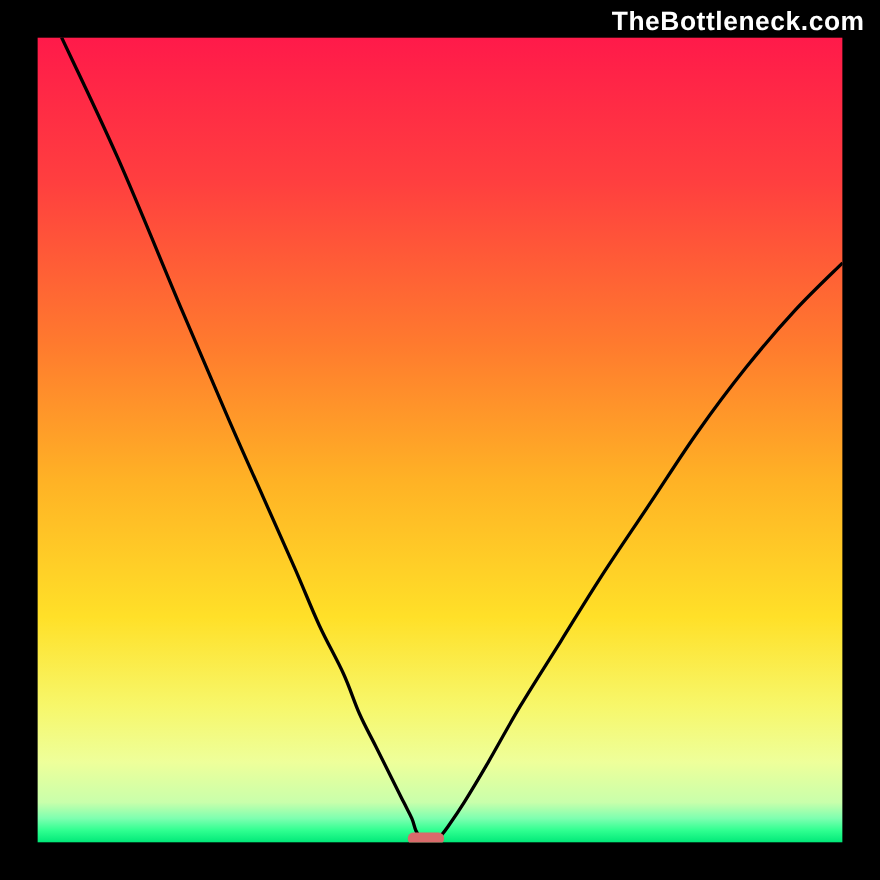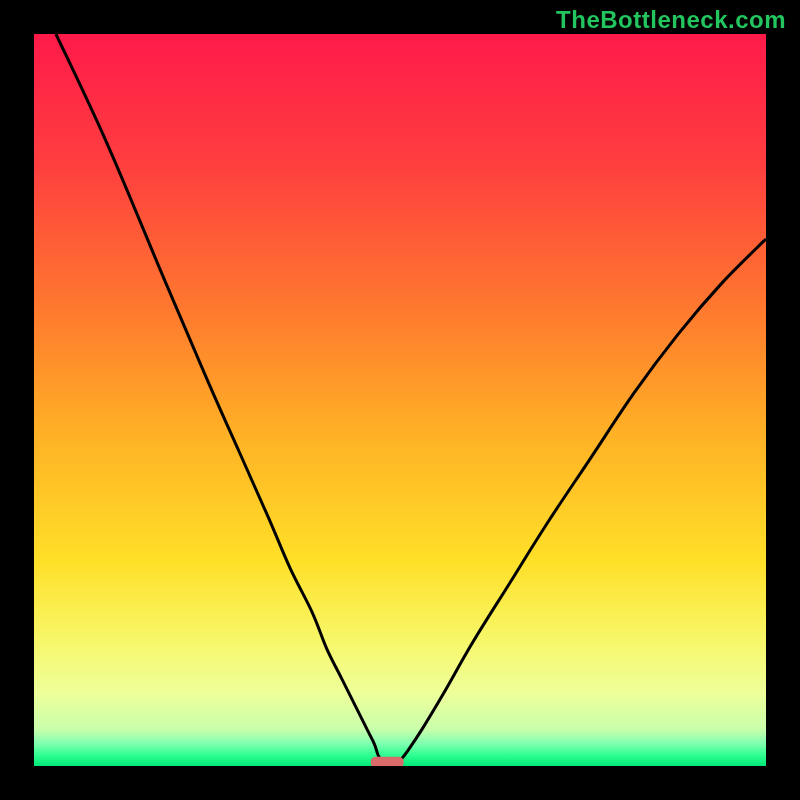--- a/index.html
+++ b/index.html
@@ -14,21 +14,21 @@
   .frame {
     position: relative;
     width: 800px;
     height: 800px;
     background: #000;
   }
   .watermark {
     position: absolute;
     top: 6px;
     right: 14px;
-    color: #22c55e;
+    color: #ffffff;
     font-size: 24px;
     font-weight: bold;
     letter-spacing: 0.5px;
     z-index: 50;
   }
   svg.plot {
     position: absolute;
     top: 34px;
     left: 34px;
     width: 732px;

